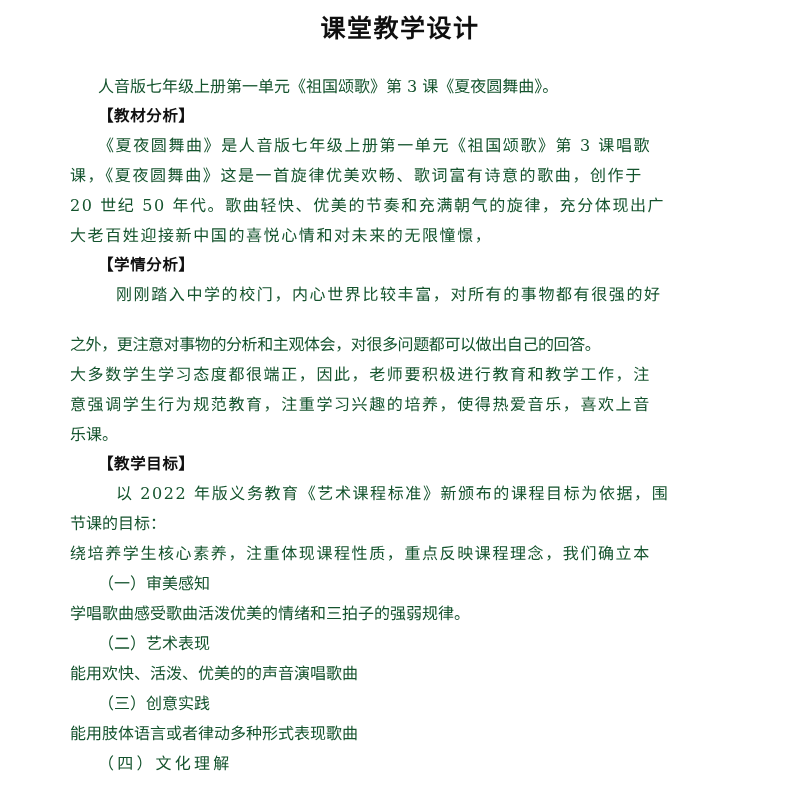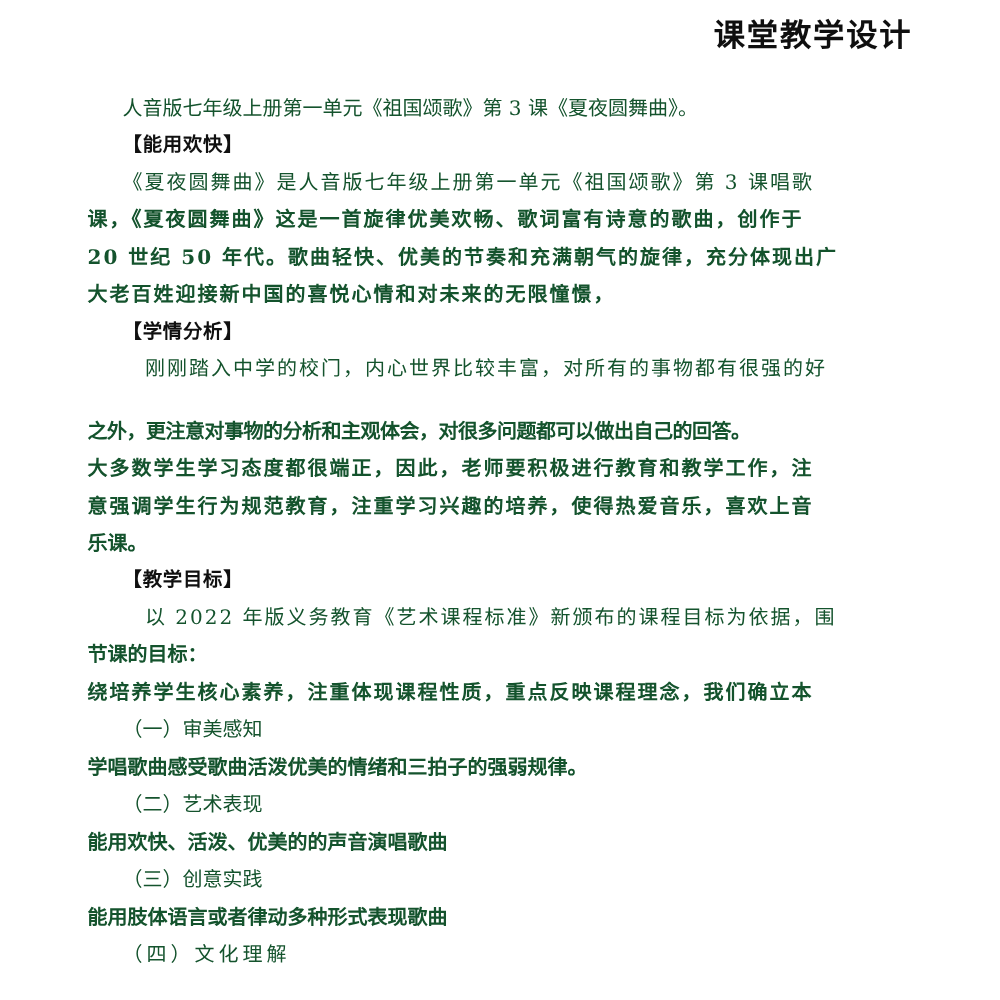--- a/index.html
+++ b/index.html
@@ -23,21 +23,21 @@
     height: 800px;
     box-sizing: border-box;
     padding: 0 70px;
     background: #ffffff;
   }
 
   
   .doc-title {
     margin: 0;
     padding-top: 13px;
-    text-align: right;
+    text-align: center;
     font-family: "DejaVu Sans", "Liberation Sans", sans-serif;
     font-weight: 700;
     font-size: 25px;
     letter-spacing: 1.5px;
     color: #0f0f0f;
     line-height: 1.25;
   }
 
   
   .section-heading {
@@ -57,21 +57,21 @@
     margin: 0;
     font-size: 16px;
     line-height: 30px;
     color: #14532d;
     white-space: nowrap;
     font-family: "DejaVu Serif", "Liberation Serif", serif;
   }
 
   
   .indent-1 { text-indent: 0; padding-left: 28px; }
-  .indent-flush { padding-left: 0; font-weight: bold; }
+  .indent-flush { padding-left: 0; }
 
   
   .tight { letter-spacing: -0.4px; margin-top: 20px; }
   .loose { letter-spacing: 1.6px; }
   .xloose { letter-spacing: 3.2px; }
 
   
   .gap-title { height: 28px; }
 </style>
 </head>
@@ -81,21 +81,21 @@
 
   <h1 class="doc-title">课堂教学设计</h1>
 
   <div class="gap-title"></div>
 
   <div>
     <p class="body-line indent-1">人音版七年级上册第一单元《祖国颂歌》第 3 课《夏夜圆舞曲》。</p>
   </div>
 
   <div>
-    <p class="section-heading">【能用欢快】</p>
+    <p class="section-heading">【教材分析】</p>
     <p class="body-line indent-1 loose">《夏夜圆舞曲》是人音版七年级上册第一单元《祖国颂歌》第 3 课唱歌</p>
     <p class="body-line indent-flush loose">课，《夏夜圆舞曲》这是一首旋律优美欢畅、歌词富有诗意的歌曲，创作于</p>
     <p class="body-line indent-flush loose">20 世纪 50 年代。歌曲轻快、优美的节奏和充满朝气的旋律，充分体现出广</p>
     <p class="body-line indent-flush loose">大老百姓迎接新中国的喜悦心情和对未来的无限憧憬，</p>
   </div>
 
   <div>
     <p class="section-heading">【学情分析】</p>
     <p class="body-line loose" style="padding-left:46px;">刚刚踏入中学的校门，内心世界比较丰富，对所有的事物都有很强的好</p>
     <p class="body-line indent-flush tight">之外，更注意对事物的分析和主观体会，对很多问题都可以做出自己的回答。</p>

